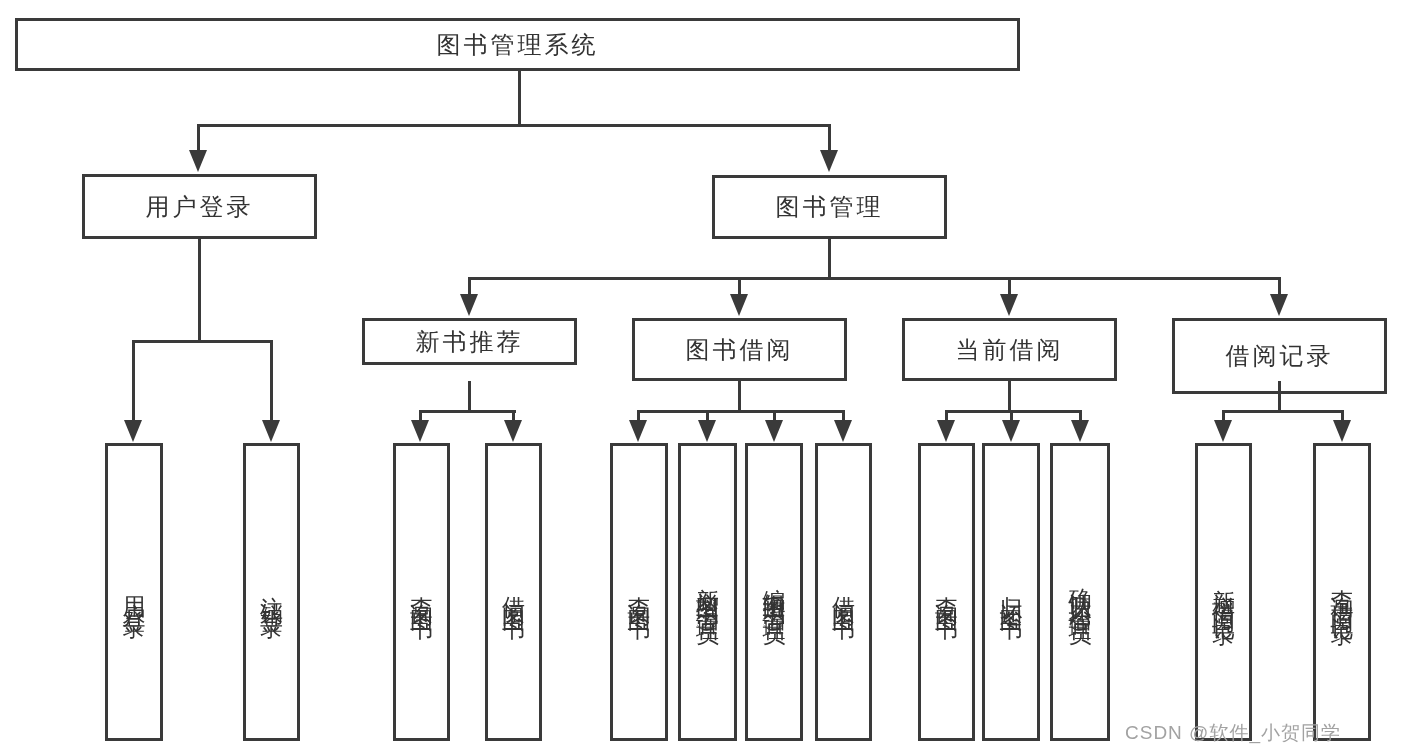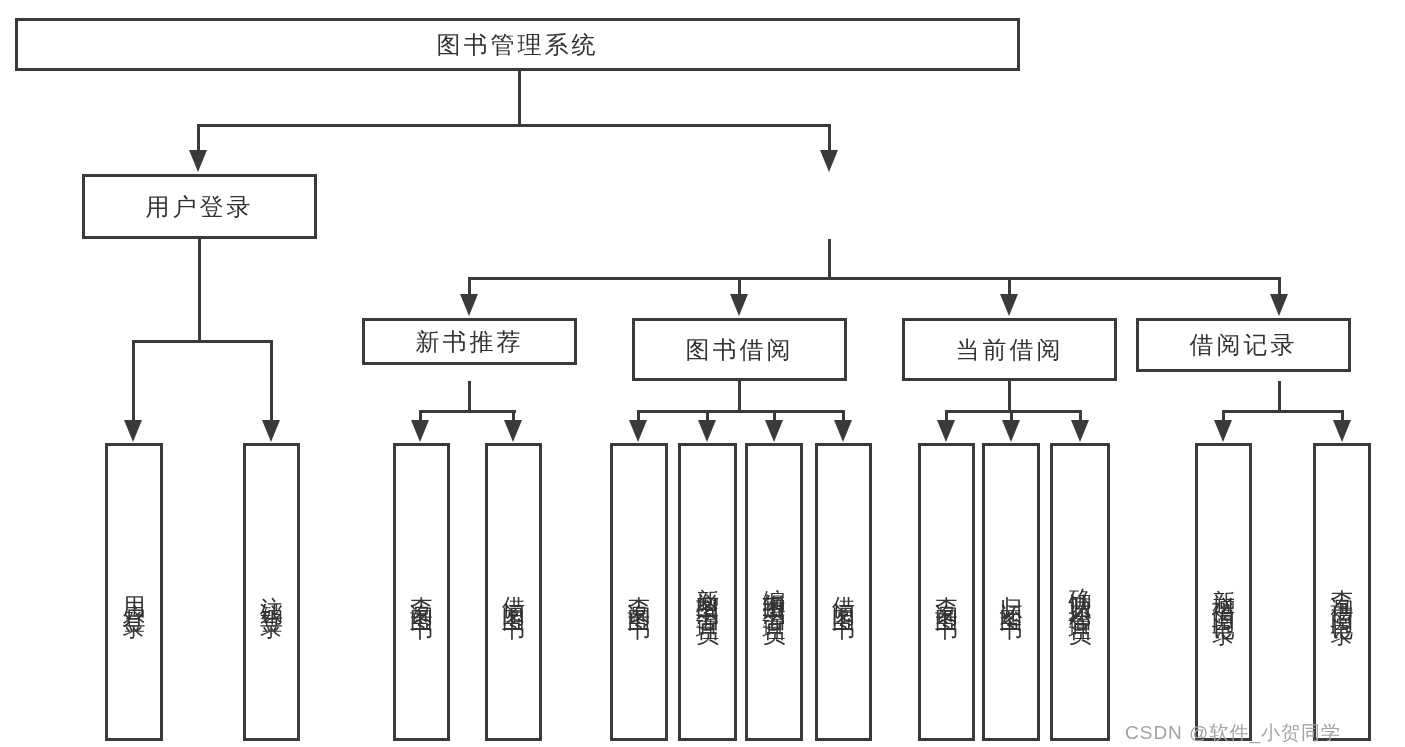--- a/index.html
+++ b/index.html
@@ -53,25 +53,26 @@
   }
 </style>
 </head>
 <body>
 
 <div id="stage">
 
   <div class="box" style="left:15px;top:12px;width:1005px;height:53px;">图书管理系统</div>
 
   <div class="box" style="left:82px;top:168px;width:235px;height:65px;">用户登录</div>
+  <div class="box" style="left:712px;top:169px;width:235px;height:64px;">图书管理</div>
 
   <div class="box" style="left:362px;top:312px;width:215px;height:47px;">新书推荐</div>
   <div class="box" style="left:902px;top:312px;width:215px;height:63px;">当前借阅</div>
   <div class="box" style="left:632px;top:312px;width:215px;height:63px;">图书借阅</div>
-  <div class="box" style="left:1136px;top:312px;width:215px;height:54px;">借阅记录</div>
+  <div class="box" style="left:1172px;top:312px;width:215px;height:76px;">借阅记录</div>
 
   <div class="box vtext" style="left:105px;top:437px;width:58px;height:298px;">用户登录</div>
   <div class="box vtext" style="left:243px;top:437px;width:57px;height:298px;">注销登录</div>
 
   <div class="box vtext" style="left:393px;top:437px;width:57px;height:298px;">查询图书</div>
   <div class="box vtext" style="left:485px;top:437px;width:57px;height:298px;">借阅图书</div>
 
   <div class="box vtext" style="left:610px;top:437px;width:58px;height:298px;">查询图书</div>
   <div class="box vtext" style="left:678px;top:437px;width:59px;height:298px;letter-spacing:5px;">新增图书（管理员）</div>
   <div class="box vtext" style="left:745px;top:437px;width:58px;height:298px;letter-spacing:5px;">编辑图书（管理员）</div>

